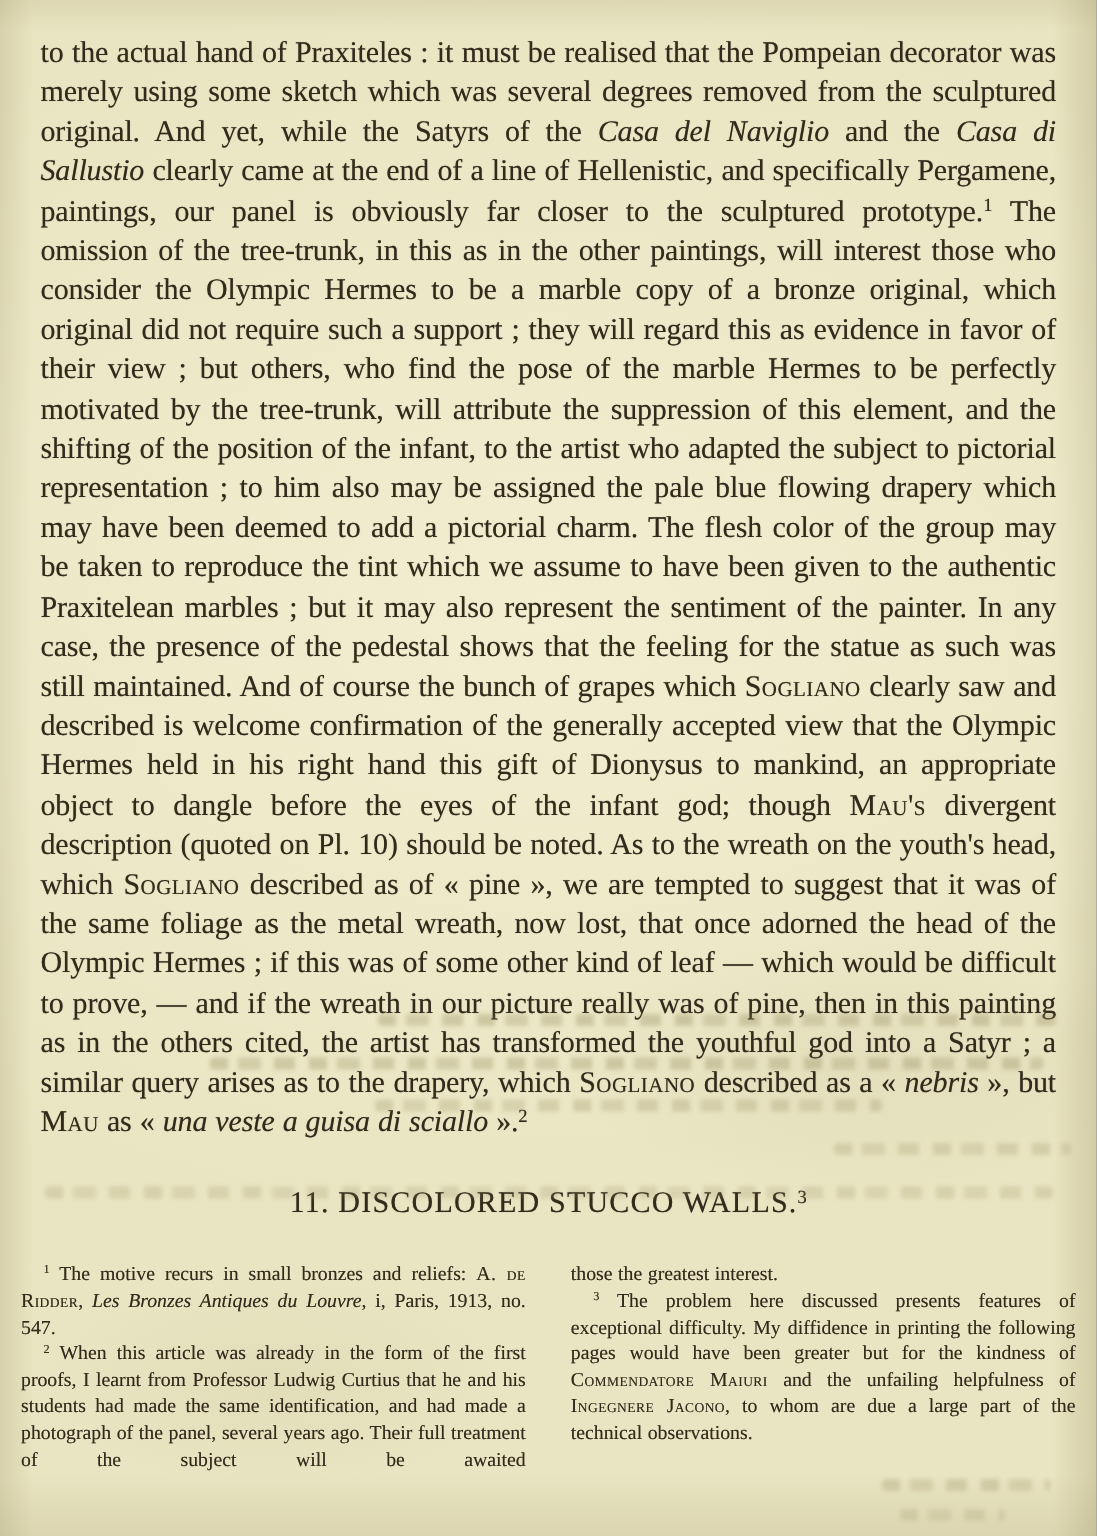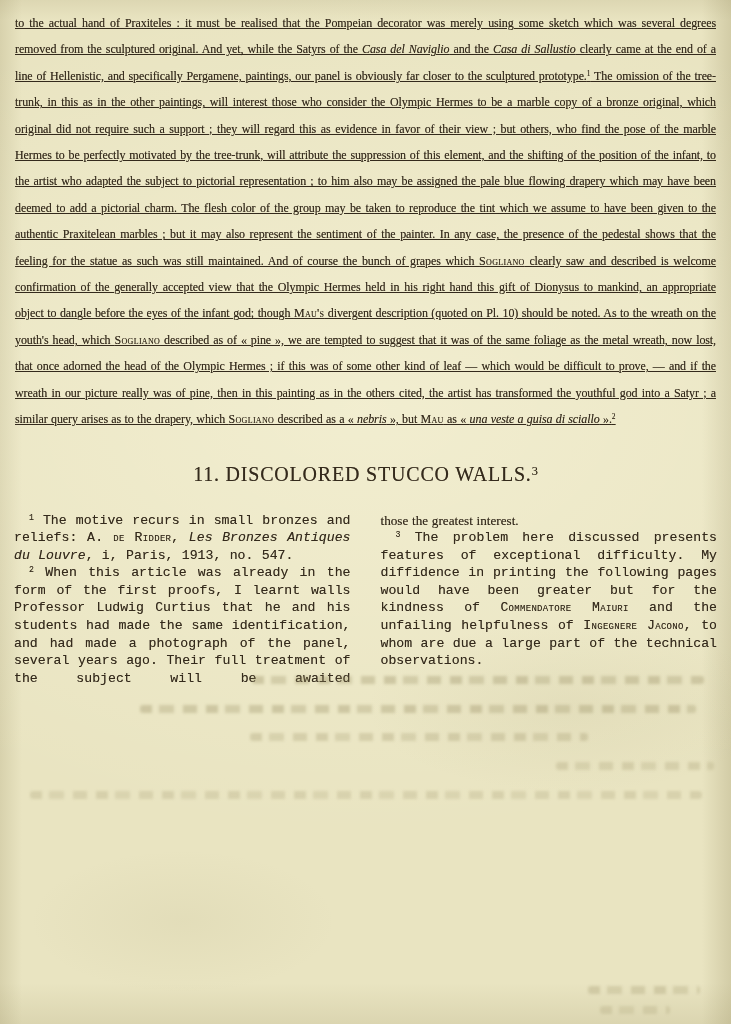--- a/index.html
+++ b/index.html
@@ -19,28 +19,27 @@
     color: #342a1c;
     background-color: #e9e4c1;
     background-image:
       radial-gradient(120% 55% at 50% 40%, rgba(255,252,230,0.40), rgba(255,252,230,0) 75%),
       linear-gradient(90deg, rgba(145,135,90,0.20) 0, rgba(145,135,90,0) 3%, rgba(145,135,90,0) 96%, rgba(145,135,90,0.26) 100%),
       linear-gradient(0deg, rgba(145,135,90,0.16) 0, rgba(145,135,90,0) 4%, rgba(145,135,90,0) 98%, rgba(145,135,90,0.14) 100%),
       radial-gradient(40% 12% at 78% 69%, rgba(150,140,95,0.10), rgba(150,140,95,0) 70%),
       radial-gradient(30% 10% at 25% 90%, rgba(150,140,95,0.08), rgba(150,140,95,0) 70%);
   }
   .body-text {
-    margin: 1px;
-    font-size: 12px;
+    margin: 13px;
+    font-size: 20px;
     line-height: 26.4px;
     text-align: justify;
     letter-spacing: -0.1px;
     word-spacing: 0.5px;
     text-shadow: 0 0 0.5px rgba(52,42,28,0.55);
-    text-decoration: underline;
   }
   .indent { text-indent: 28px; }
   .full-last { text-align-last: justify; }
   .section-heading {
     margin: 30px 0 20px 0;
     font-size: 20px;
     font-weight: normal;
     text-align: center;
     letter-spacing: 0.8px;
     text-shadow: 0 0 0.5px rgba(52,42,28,0.55);
@@ -52,21 +51,21 @@
   }
   .fn-col { flex: 1 1 0; min-width: 0; }
   .fn {
     margin: 0;
     font-size: 13.2px;
     line-height: 17.6px;
     text-align: justify;
     word-spacing: 0.4px;
     text-shadow: 0 0 0.4px rgba(52,42,28,0.5);
   }
-  .fn.indent { text-indent: 15px; font-family: Liberation Mono, monospace; }
+  .fn.indent { text-indent: 15px; }
   .jl { text-align-last: justify; }
   .seg-i { font-style: italic; }
   .seg-sc { font-variant: small-caps; letter-spacing: 0.3px; }
   .seg-sup {
     font-size: 0.62em;
     vertical-align: 0.5em;
     line-height: 0;
     letter-spacing: 0;
   }
   
@@ -103,21 +102,21 @@
   <div class="ghost ghost-7"></div>
 
   <p class="body-text"><span>to the actual hand of Praxiteles : it must be realised that the Pompeian decorator was merely using some sketch which was several degrees removed from the sculptured original. And yet, while the Satyrs of the </span><span class="seg-i">Casa del Naviglio</span><span> and the </span><span class="seg-i">Casa di Sallustio</span><span> clearly came at the end of a line of Hellenistic, and specifically Pergamene, paintings, our panel is obviously far closer to the sculptured prototype.</span><span class="seg-sup">1</span><span> The omission of the tree-trunk, in this as in the other paintings, will interest those who consider the Olympic Hermes to be a marble copy of a bronze original, which original did not require such a support ; they will regard this as evidence in favor of their view ; but others, who find the pose of the marble Hermes to be perfectly motivated by the tree-trunk, will attribute the suppression of this element, and the shifting of the position of the infant, to the artist who adapted the subject to pictorial representation ; to him also may be assigned the pale blue flowing drapery which may have been deemed to add a pictorial charm. The flesh color of the group may be taken to reproduce the tint which we assume to have been given to the authentic Praxitelean marbles ; but it may also represent the sentiment of the painter. In any case, the presence of the pedestal shows that the feeling for the statue as such was still maintained. And of course the bunch of grapes which </span><span class="seg-sc">Sogliano</span><span> clearly saw and described is welcome confirmation of the generally accepted view that the Olympic Hermes held in his right hand this gift of Dionysus to mankind, an appropriate object to dangle before the eyes of the infant god; though </span><span class="seg-sc">Mau's</span><span> divergent description (quoted on Pl. 10) should be noted. As to the wreath on the youth's head, which </span><span class="seg-sc">Sogliano</span><span> described as of « pine », we are tempted to suggest that it was of the same foliage as the metal wreath, now lost, that once adorned the head of the Olympic Hermes ; if this was of some other kind of leaf — which would be difficult to prove, — and if the wreath in our picture really was of pine, then in this painting as in the others cited, the artist has transformed the youthful god into a Satyr ; a similar query arises as to the drapery, which </span><span class="seg-sc">Sogliano</span><span> described as a « </span><span class="seg-i">nebris</span><span> », but </span><span class="seg-sc">Mau</span><span> as « </span><span class="seg-i">una veste a guisa di sciallo</span><span> ».</span><span class="seg-sup">2</span></p>
 
   <div class="section-heading"><span>11. DISCOLORED STUCCO WALLS.</span><span class="seg-sup">3</span></div>
 
 
   <div class="footnotes">
     <div class="fn-col">
       <p class="fn indent"><span class="seg-sup">1</span><span> The motive recurs in small bronzes and reliefs: </span><span class="seg-sc">A. de Ridder</span><span>, </span><span class="seg-i">Les Bronzes Antiques du Louvre</span><span>, i, Paris, 1913, no. 547.</span></p>
-      <p class="fn indent jl"><span class="seg-sup">2</span><span> When this article was already in the form of the first proofs, I learnt walls Professor Ludwig Curtius that he and his students had made the same identification, and had made a photograph of the panel, several years ago. Their full treatment of the subject will be awaited</span></p>
+      <p class="fn indent jl"><span class="seg-sup">2</span><span> When this article was already in the form of the first proofs, I learnt from Professor Ludwig Curtius that he and his students had made the same identification, and had made a photograph of the panel, several years ago. Their full treatment of the subject will be awaited</span></p>
     </div>
     <div class="fn-col">
       <p class="fn"><span>those the greatest interest.</span></p>
       <p class="fn indent"><span class="seg-sup">3</span><span> The problem here discussed presents features of exceptional difficulty. My diffidence in printing the following pages would have been greater but for the kindness of </span><span class="seg-sc">Commendatore Maiuri</span><span> and the unfailing helpfulness of </span><span class="seg-sc">Ingegnere Jacono</span><span>, to whom are due a large part of the technical observations.</span></p>
     </div>
   </div>
 
 </div>
 
 </body></html>

